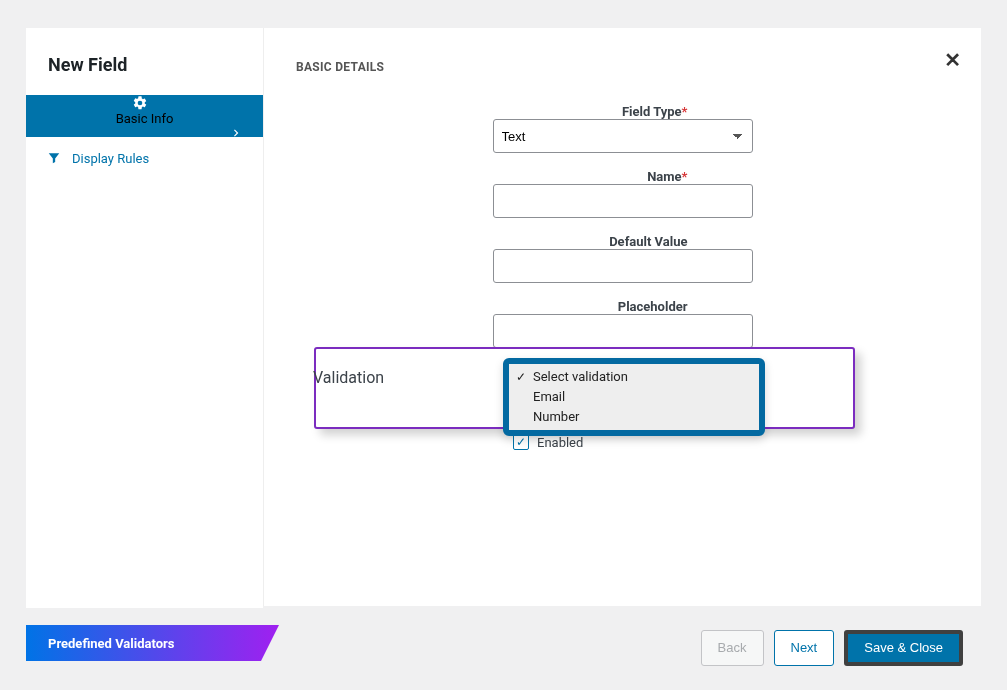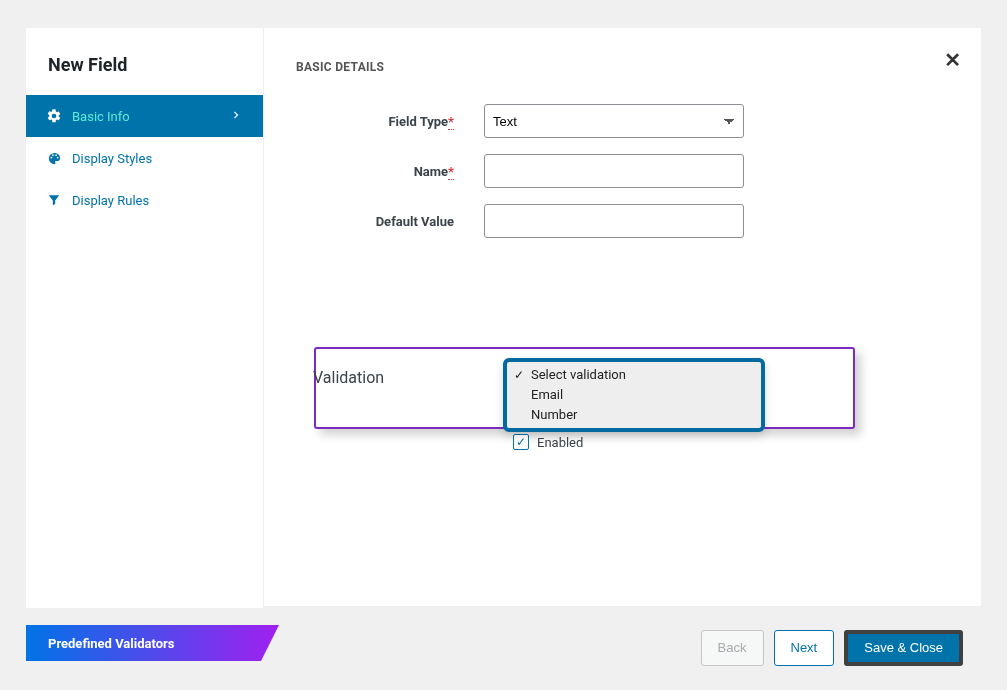--- a/index.html
+++ b/index.html
@@ -36,22 +36,23 @@
   .sidebar-item {
     display: flex;
     align-items: center;
     height: 42px;
     padding: 0 20px;
     font-size: 13px;
     cursor: pointer;
   }
   .sidebar-item.active {
     background: #0073aa;
-    color: #5eead4;
+    color: #000000;
     position: relative;
+    flex-direction: column;
   }
   .sidebar-item.inactive {
     color: #0073aa;
   }
   .sidebar-icon {
     width: 16px;
     height: 16px;
     display: inline-flex;
     align-items: center;
     justify-content: center;
@@ -87,20 +88,21 @@
     color: #555;
     letter-spacing: 0.3px;
   }
   .form-area {
     padding: 30px 30px 0 30px;
   }
   .form-row {
     display: flex;
     align-items: center;
     margin-bottom: 16px;
+    flex-direction: column;
   }
   .form-label {
     width: 190px;
     text-align: right;
     padding-right: 30px;
     font-size: 13px;
     font-weight: 700;
     color: #3c434a;
   }
   .req { color: #d63638; border-bottom: 1px dotted #d63638; }
@@ -142,21 +144,21 @@
     font-size: 16px;
     font-weight: 400;
     color: #3c434a;
   }
   .dropdown-open {
     position: absolute;
     left: 477px;
     top: 330px;
     width: 262px;
     background: #eeeeee;
-    border: 4px solid #0369a1;
+    border: 6px solid #0369a1;
     border-radius: 6px;
     box-shadow: 0 4px 10px rgba(0,0,0,0.15);
     z-index: 10;
     padding: 3px 0;
   }
   .dropdown-option {
     padding: 1px 10px 1px 24px;
     font-size: 13px;
     color: #222;
     position: relative;
@@ -276,28 +278,20 @@
           </svg>
       </span>
       <span>Basic Info</span>
       <span class="sidebar-chevron">
         <svg viewBox="0 0 24 24" width="14" height="14" fill="#fff">
             <path d="M8.59 16.59 13.17 12 8.59 7.41 10 6l6 6-6 6z"></path>
           </svg>
       </span>
     </div>
 
-    <div class="sidebar-item inactive">
-      <span class="sidebar-icon">
-        <svg viewBox="0 0 24 24" width="15" height="15" fill="#0073aa">
-            <path d="M12 3a9 9 0 0 0 0 18 1.5 1.5 0 0 0 1.5-1.5 1.49 1.49 0 0 0-.39-1 1.5 1.5 0 0 1 1.11-2.5H16a5 5 0 0 0 5-5c0-4.42-4-8-9-8Zm-5 9a1.5 1.5 0 1 1 1.5-1.5A1.5 1.5 0 0 1 7 12Zm2.5-4A1.5 1.5 0 1 1 11 6.5 1.5 1.5 0 0 1 9.5 8Zm5 0A1.5 1.5 0 1 1 16 6.5 1.5 1.5 0 0 1 14.5 8ZM17 12a1.5 1.5 0 1 1 1.5-1.5A1.5 1.5 0 0 1 17 12Z"></path>
-          </svg>
-      </span>
-      <span>Display Styles</span>
-    </div>
 
     <div class="sidebar-item inactive">
       <span class="sidebar-icon">
         <svg viewBox="0 0 24 24" width="14" height="14" fill="#0073aa">
             <path d="M3 4h18l-7 9v6l-4 2v-8z"></path>
           </svg>
       </span>
       <span>Display Rules</span>
     </div>
   </div>
@@ -323,20 +317,24 @@
         </div>
         <input class="form-input" value="" style="">
       </div>
 
 
       <div class="form-row">
         <div class="form-label">Default Value</div>
         <input class="form-input" value="" style="">
       </div>
 
+      <div class="form-row">
+        <div class="form-label">Placeholder</div>
+        <input class="form-input" value="" style="">
+      </div>
 
     </div>
   </div>
 
   <div class="highlight-box"></div>
   <div class="validation-label">Validation</div>
   <div class="select-arrow"></div>
 
   <div class="dropdown-open">
     <div class="dropdown-option selected">Select validation</div>

